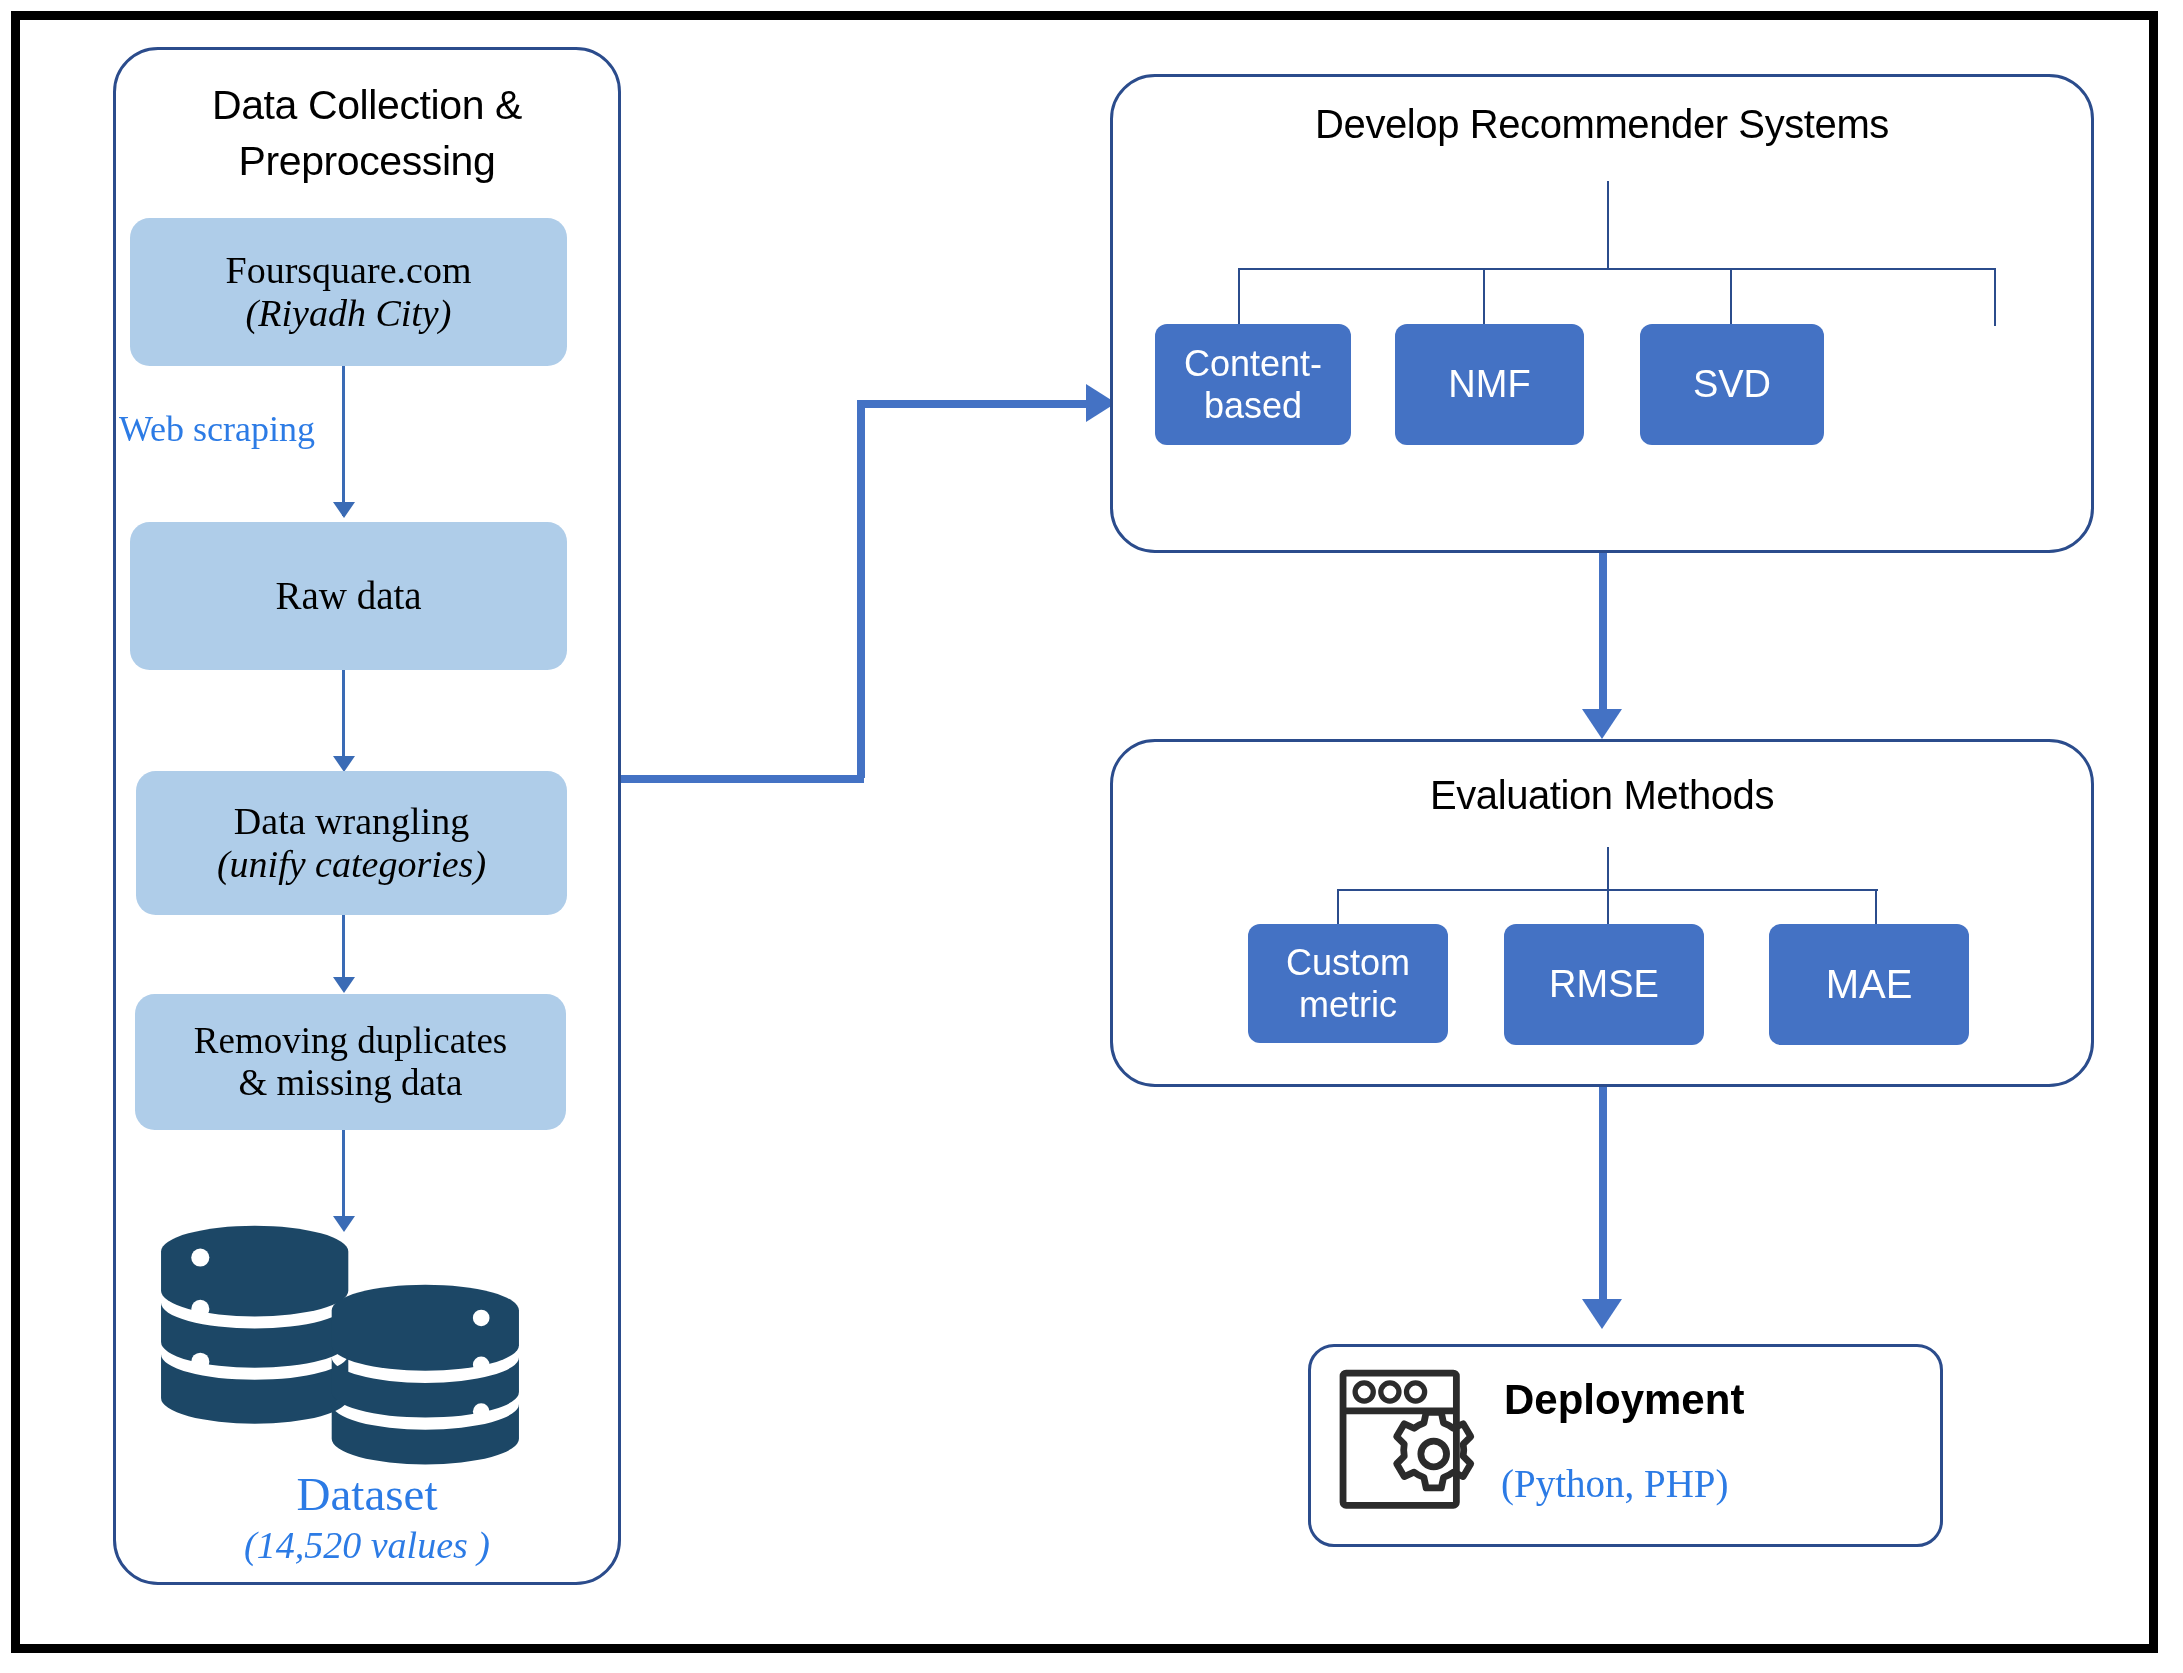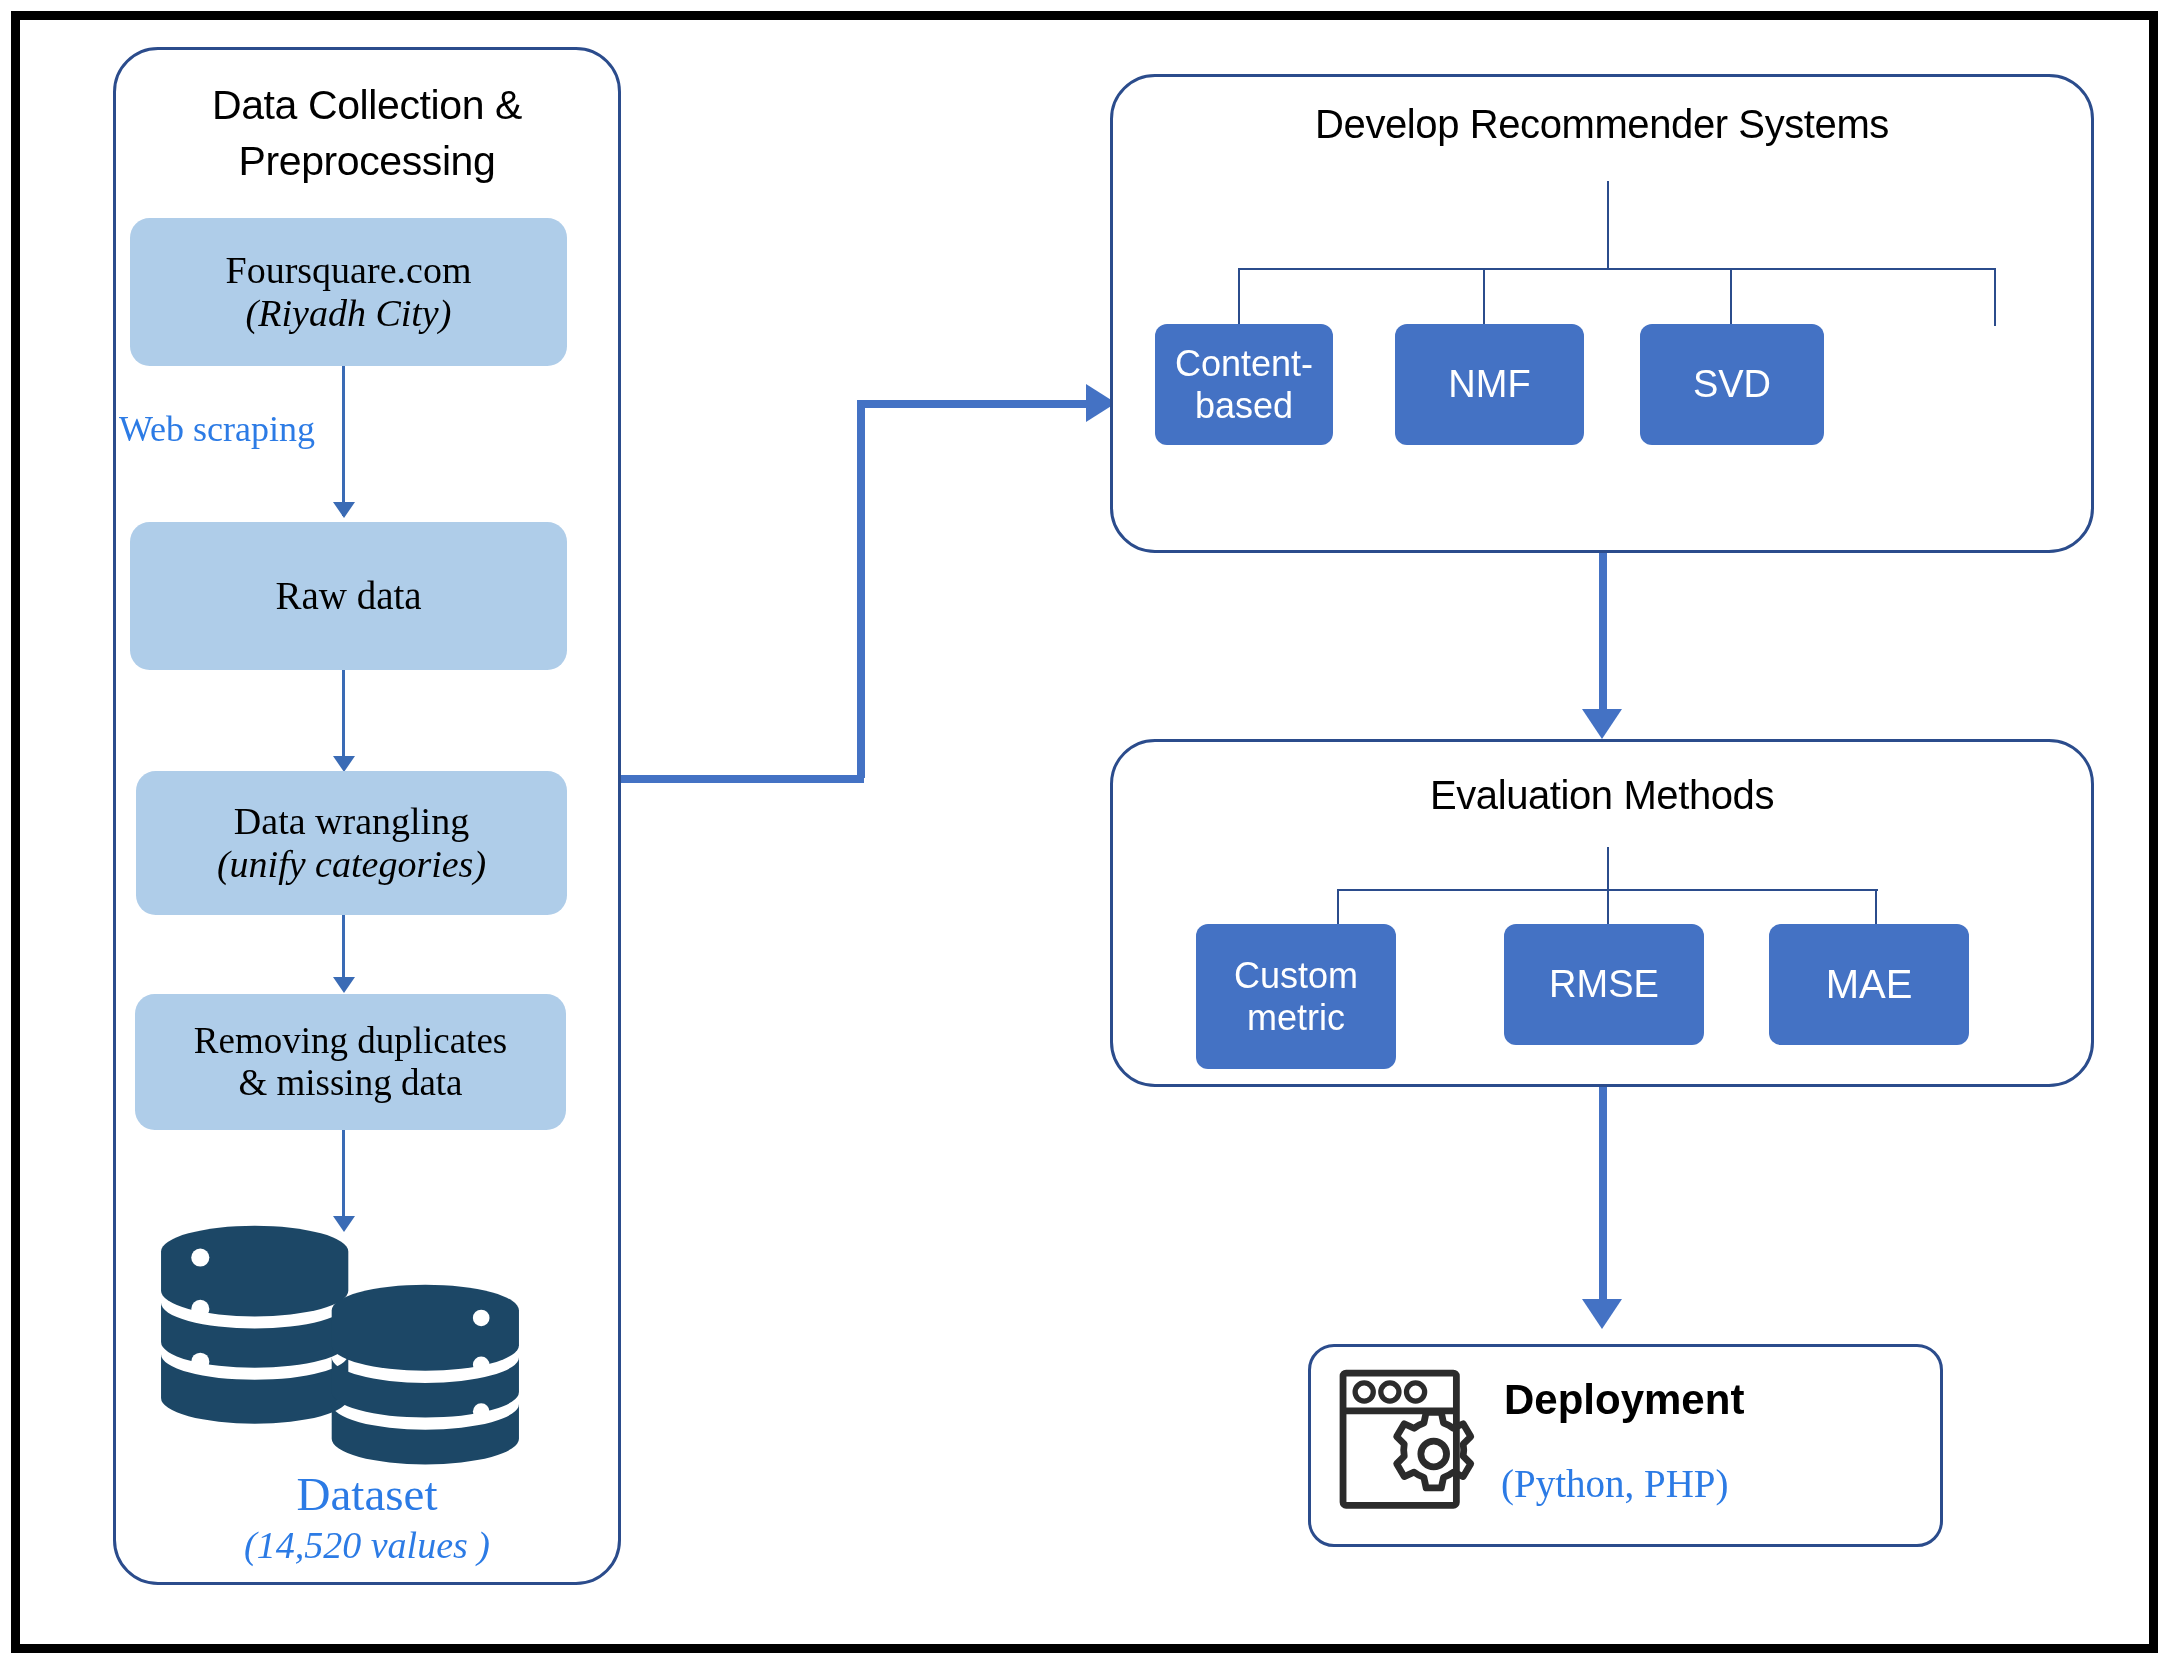--- a/index.html
+++ b/index.html
@@ -219,21 +219,21 @@
   </div>
   <div class="panel-title" style="left:1110px;top:102px;width:984px;font-size:40px;">Develop Recommender Systems</div>
 
   <div class="vline" style="left:1607px;top:181px;height:89px;"></div>
   <div class="hline" style="left:1238px;top:268px;width:758px;"></div>
   <div class="vline" style="left:1238px;top:268px;height:58px;"></div>
   <div class="vline" style="left:1483px;top:268px;height:58px;"></div>
   <div class="vline" style="left:1730px;top:268px;height:58px;"></div>
   <div class="vline" style="left:1994px;top:268px;height:58px;"></div>
 
-  <div class="dbox" style="left:1155px;top:324px;width:178px;height:121px;font-size:36px;flex-direction:column;">
+  <div class="dbox" style="left:1155px;top:324px;width:196px;height:121px;font-size:36px;flex-direction:column;">
     <span>Content-</span>
     <span>based</span>
   </div>
   <div class="dbox" style="left:1395px;top:324px;width:189px;height:121px;font-size:38px;">
     <span>NMF</span>
   </div>
   <div class="dbox" style="left:1640px;top:324px;width:184px;height:121px;font-size:38px;">
     <span>SVD</span>
   </div>
 
@@ -243,21 +243,21 @@
   <div class="panel" style="left:1110px;top:739px;width:984px;height:348px;">
   </div>
   <div class="panel-title" style="left:1110px;top:773px;width:984px;font-size:40px;">Evaluation Methods</div>
 
   <div class="vline" style="left:1607px;top:847px;height:45px;"></div>
   <div class="hline" style="left:1337px;top:889px;width:541px;"></div>
   <div class="vline" style="left:1337px;top:889px;height:48px;"></div>
   <div class="vline" style="left:1607px;top:889px;height:48px;"></div>
   <div class="vline" style="left:1875px;top:889px;height:48px;"></div>
 
-  <div class="dbox" style="left:1196px;top:924px;width:200px;height:145px;font-size:36px;flex-direction:column;">
+  <div class="dbox" style="left:1248px;top:924px;width:200px;height:119px;font-size:36px;flex-direction:column;">
     <span>Custom</span>
     <span>metric</span>
   </div>
   <div class="dbox" style="left:1504px;top:924px;width:200px;height:121px;font-size:38px;">
     <span>RMSE</span>
   </div>
   <div class="dbox" style="left:1769px;top:924px;width:200px;height:121px;font-size:40px;">
     <span>MAE</span>
   </div>
 

